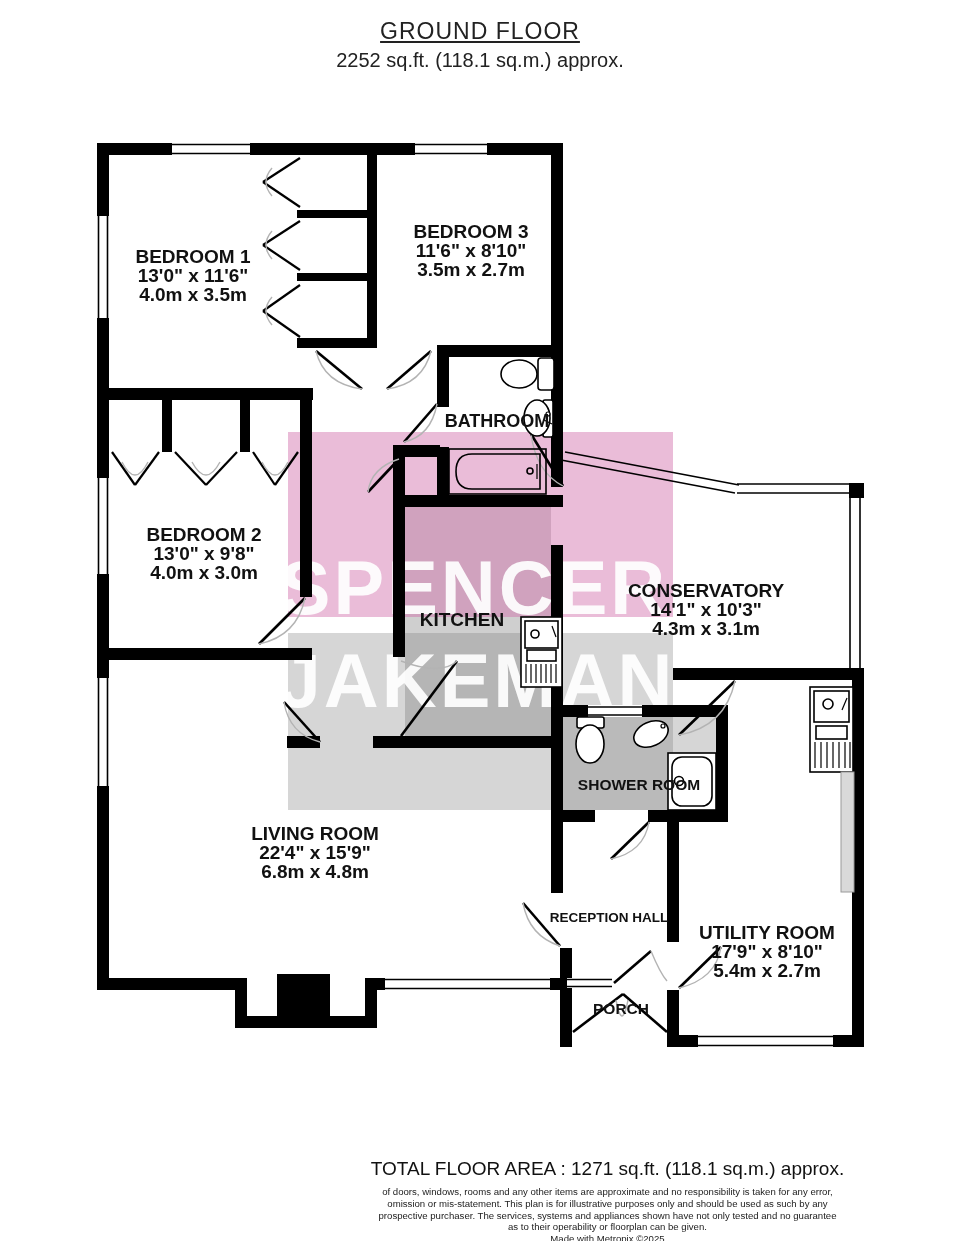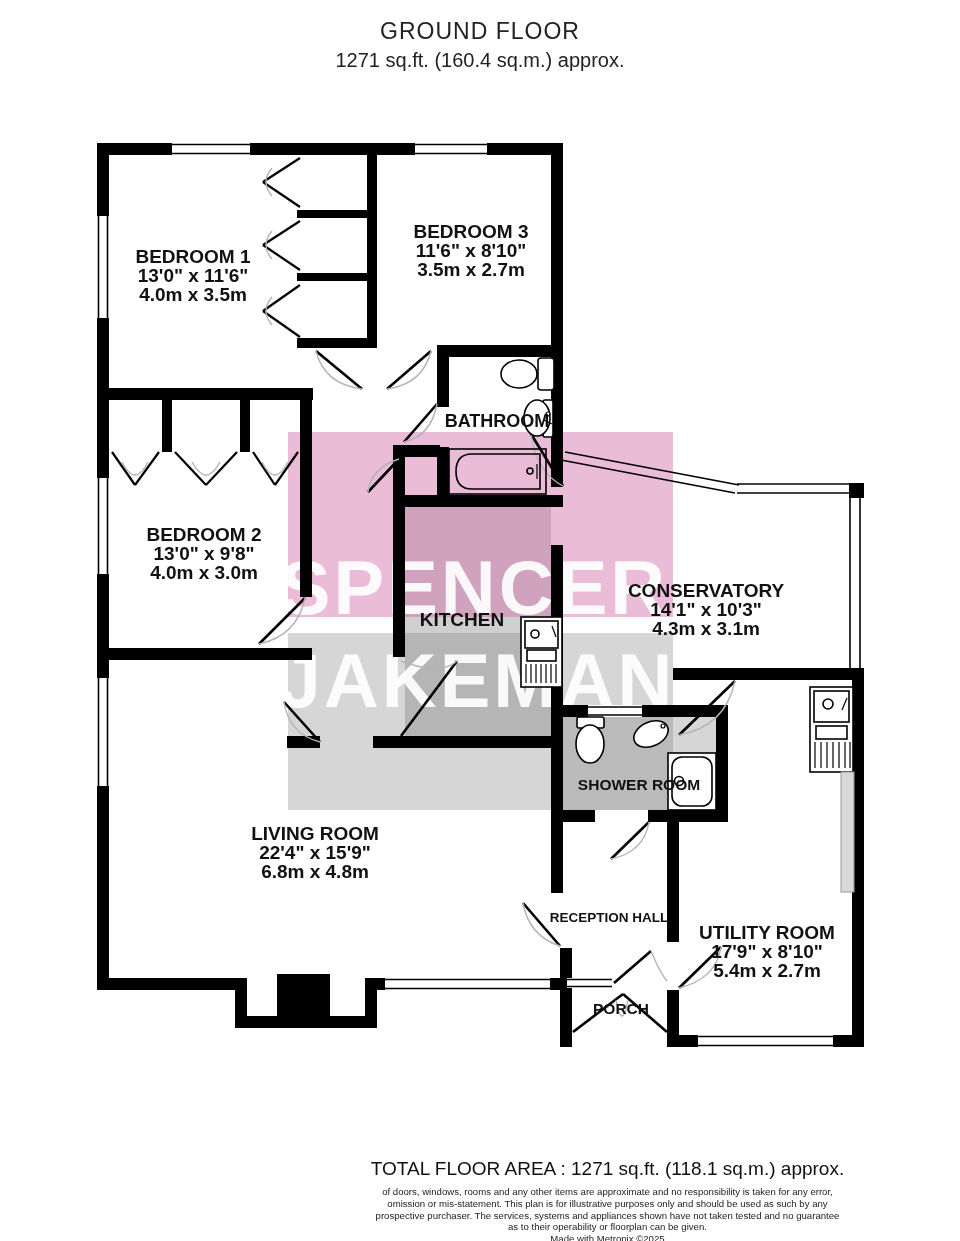--- a/index.html
+++ b/index.html
@@ -1,19 +1,19 @@
 <!DOCTYPE html>
 <html><head>
 <meta charset="utf-8">
 <style>
   html,body{margin:0;padding:0;background:#fff;}
   #page{position:relative;width:960px;height:1241px;background:#fff;overflow:hidden;
         font-family:"Liberation Sans", sans-serif;}
   .title{position:absolute;top:18px;left:0;width:960px;text-align:center;color:#222;}
-  .title .l1{font-size:23px;letter-spacing:1px;}
+  .title .l1{font-size:23px;letter-spacing:1px;text-decoration:underline;}
   .title .l2{font-size:20px;margin-top:4px;}
   svg text{font-family:"Liberation Sans", sans-serif;}
   .room-label{font-weight:bold;font-size:19px;fill:#111;}
   .room-label-sm{font-weight:bold;fill:#111;}
   .wm-text{font-weight:bold;fill:#ffffff;opacity:.93;letter-spacing:3px;}
   .wall{fill:#000;}
   .winw{fill:#fff;}
   .winl{stroke:#000;stroke-width:1.6;}
   .leaf{stroke:#000;stroke-width:2.6;}
   .arc{stroke:#b3b3b3;stroke-width:1.4;fill:none;}
@@ -25,21 +25,21 @@
   .footer .total{font-size:19px;color:#111;}
   .footer .disc{font-size:9.6px;line-height:11.8px;color:#222;}
 </style>
 </head>
 <body>
 
 <div id="page">
 
   <div class="title">
     <div class="l1">GROUND FLOOR</div>
-    <div class="l2">1271 sq.ft. (160.4 sq.m.) approx.</div>
+    <div class="l2">2252 sq.ft. (118.1 sq.m.) approx.</div>
   </div>
 
   <svg width="960" height="1241" viewBox="0 0 960 1241">
 
     <g>
       <rect x="405" y="500" width="146" height="236" fill="#cfcfcf"></rect>
       <rect x="563" y="717" width="153" height="93" fill="#d6d6d6"></rect>
     </g>
 
     <g>
@@ -348,19 +348,19 @@
       <text class="room-label-sm" font-size="15.5" x="621" y="1014" text-anchor="middle">PORCH</text>
     </g>
   </svg>
 
   
   <div class="footer" style="top:1158px;">
     <div class="total">TOTAL FLOOR AREA : 1271 sq.ft. (118.1 sq.m.) approx.</div>
     <div class="disc" style="margin-top:6px;">
       <div>of doors, windows, rooms and any other items are approximate and no responsibility is taken for any error,</div>
       <div>omission or mis-statement. This plan is for illustrative purposes only and should be used as such by any</div>
-      <div>prospective purchaser. The services, systems and appliances shown have not taken tested and no guarantee</div>
+      <div>prospective purchaser. The services, systems and appliances shown have not only tested and no guarantee</div>
       <div>as to their operability or floorplan can be given.</div>
       <div>Made with Metropix ©2025</div>
     </div>
   </div>
 
 </div>
 
 </body></html>

